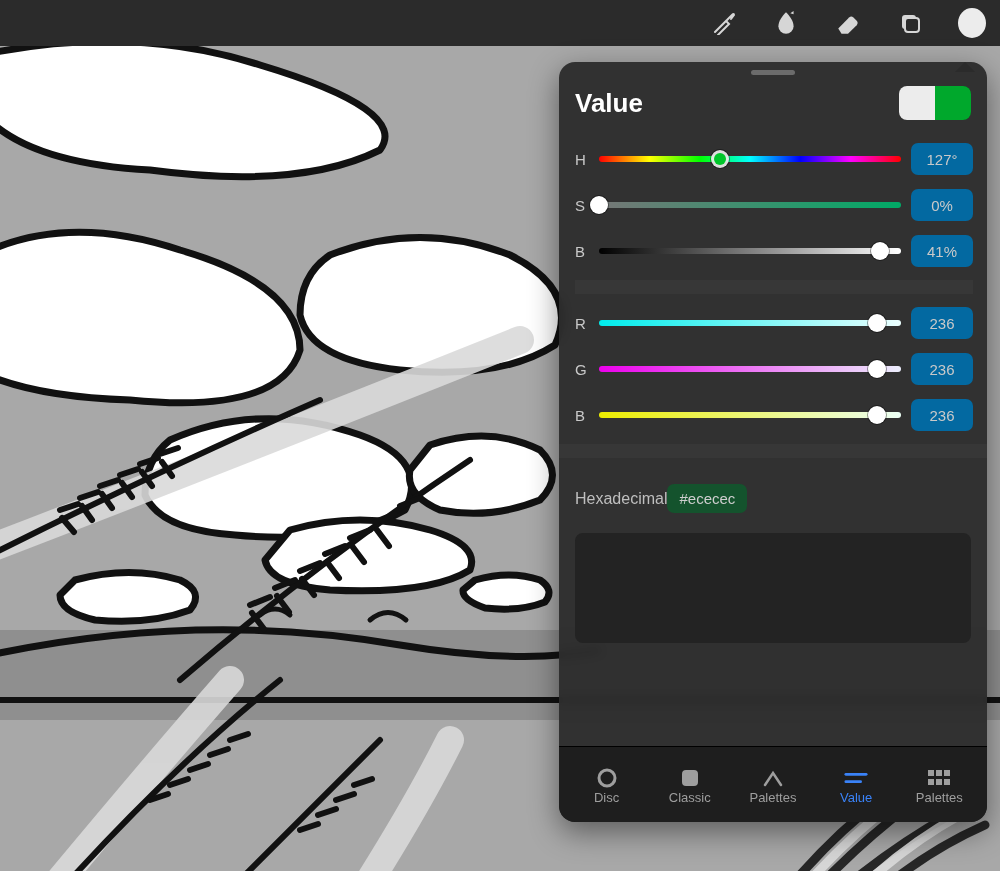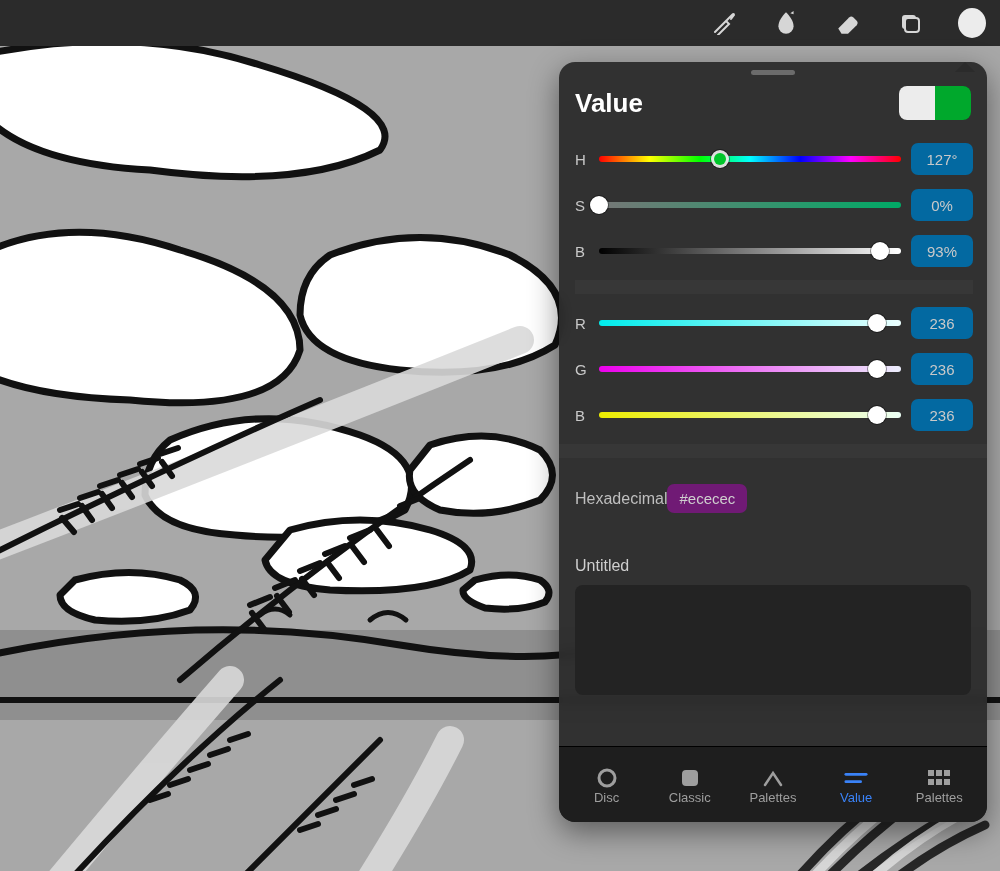--- a/index.html
+++ b/index.html
@@ -64,21 +64,21 @@
     width:62px; height:32px; border-radius:7px; background:#0369a1;
     color:#c9c9c9; font-size:15px; display:flex; align-items:center; justify-content:center;
   }
   .section-gap{ height:14px; background:rgba(255,255,255,.03); margin:6px -0px; }
 
   .hex-row{
     display:flex; justify-content:flex-start; align-items:center;
     padding:20px 16px; color:#bfbfbf; font-size:16px;
   }
   .hex-box{
-    background:#701a75; border-radius:7px; padding:6px 12px; color:#cfcfcf; font-size:15px;
+    background:#14532d; border-radius:7px; padding:6px 12px; color:#cfcfcf; font-size:15px;
   }
 
   .palette-area{ padding:0 16px; }
   .palette-title{ color:#cfcfcf; font-size:16px; padding:24px 0 10px 0; }
   .palette-body{ height:110px; background:#232323; border-radius:8px; }
 
   .tabs{
     position:absolute; left:0; right:0; bottom:0; height:76px;
     background:#1e1e1e; border-top:1px solid #000;
     display:flex; justify-content:space-around; align-items:center;
@@ -212,21 +212,21 @@
       <div class="track g-sat">
           <div class="thumb" id="th-s" style="left: 0%;"></div>
         </div>
       <div class="valbox">0%</div>
     </div>
     <div class="slider-row">
       <div class="lab">B</div>
       <div class="track g-bri">
           <div class="thumb" id="th-b" style="left: 93%;"></div>
         </div>
-      <div class="valbox">93%</div>
+      <div class="valbox">41%</div>
     </div>
 
     <div class="section-gap"></div>
 
     <div class="slider-row">
       <div class="lab">R</div>
       <div class="track g-r">
           <div class="thumb" id="th-r" style="left: 92%;"></div>
         </div>
       <div class="valbox">236</div>
@@ -248,21 +248,20 @@
   </div>
 
   <div class="section-gap"></div>
 
   <div class="hex-row">
     <div>Hexadecimal</div>
     <div class="hex-box">#ececec</div>
   </div>
 
   <div class="palette-area">
-    <div class="palette-title">Untitled</div>
     <div class="palette-body"></div>
   </div>
 
   <div class="tabs">
     <div class="tab">
       <div class="ticon">
           <svg width="22" height="22">
             <circle cx="11" cy="11" r="8" fill="none" stroke="#9e9e9e" stroke-width="3"></circle>
           </svg>
         </div>

